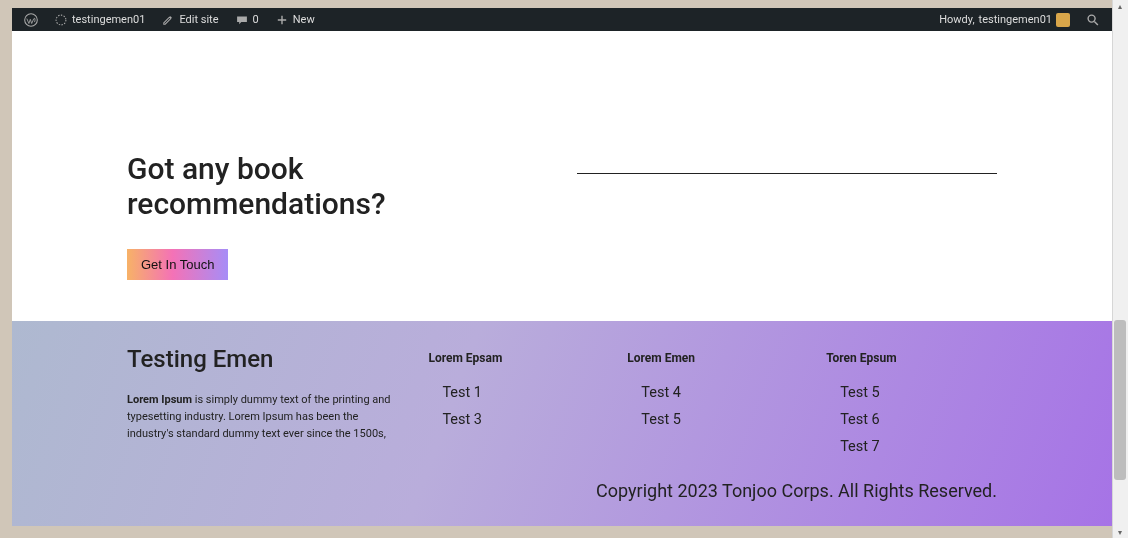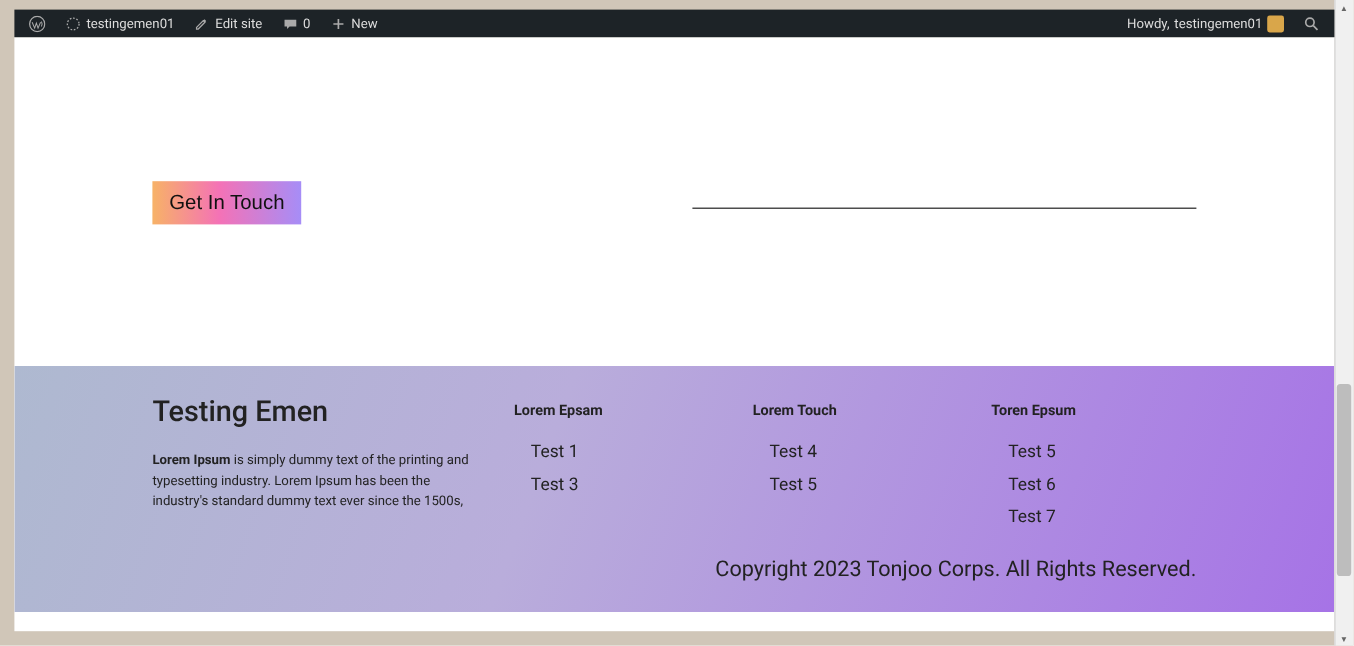--- a/index.html
+++ b/index.html
@@ -98,38 +98,38 @@
     .main-left { flex: 1; }
     .heading {
       font-size: 30px;
       font-weight: 500;
       color: #222;
       margin-bottom: 28px;
     }
     .btn {
       display: inline-block;
       padding: 8px 14px;
-      font-size: 17px;
+      font-size: 13px;
       color: #111;
       background: linear-gradient(90deg, #f7b267 0%, #f472b6 45%, #a68df7 100%);
       border: none;
       cursor: pointer;
     }
     .divider-right {
       width: 420px;
       border-top: 1px solid #222;
       margin-top: 22px;
     }
 
     
     .footer {
       position: absolute;
       left: 0;
       right: 0;
-      bottom: 16px;
+      bottom: 0;
       height: 205px;
       background: linear-gradient(110deg, #aeb9d0 0%, #b9addb 40%, #a673e6 100%);
       padding: 24px 115px 4px 115px;
       color: #222;
     }
     .footer-cols { display: flex; gap: 28px; align-items: flex-start; }
     .fcol-about { flex: 1.6; }
     .fcol { flex: 1; }
     .footer-title {
       font-size: 24px;
@@ -208,20 +208,21 @@
           <path d="M12 12 L17 17" stroke="#aaa" stroke-width="2"></path>
         </svg>
     </div>
   </div>
 </div>
 
 <div class="page">
 
   <div class="main">
     <div class="main-left">
+      <h2 class="heading">Got any book recommendations?</h2>
       <button class="btn">Get In Touch</button>
     </div>
     <div>
       <div class="divider-right"></div>
     </div>
   </div>
 
   <div class="footer">
     <div class="footer-cols">
       <div class="fcol-about">
@@ -231,21 +232,21 @@
         </p>
       </div>
       <div class="fcol">
         <h4 class="fcol-head">Lorem Epsam</h4>
         <ul class="fcol-list">
           <li>Test 1</li>
           <li>Test 3</li>
         </ul>
       </div>
       <div class="fcol">
-        <h4 class="fcol-head">Lorem Touch</h4>
+        <h4 class="fcol-head">Lorem Emen</h4>
         <ul class="fcol-list">
           <li>Test 4</li>
           <li>Test 5</li>
         </ul>
       </div>
       <div class="fcol">
         <h4 class="fcol-head">Toren Epsum</h4>
         <ul class="fcol-list">
           <li>Test 5</li>
           <li>Test 6</li>

